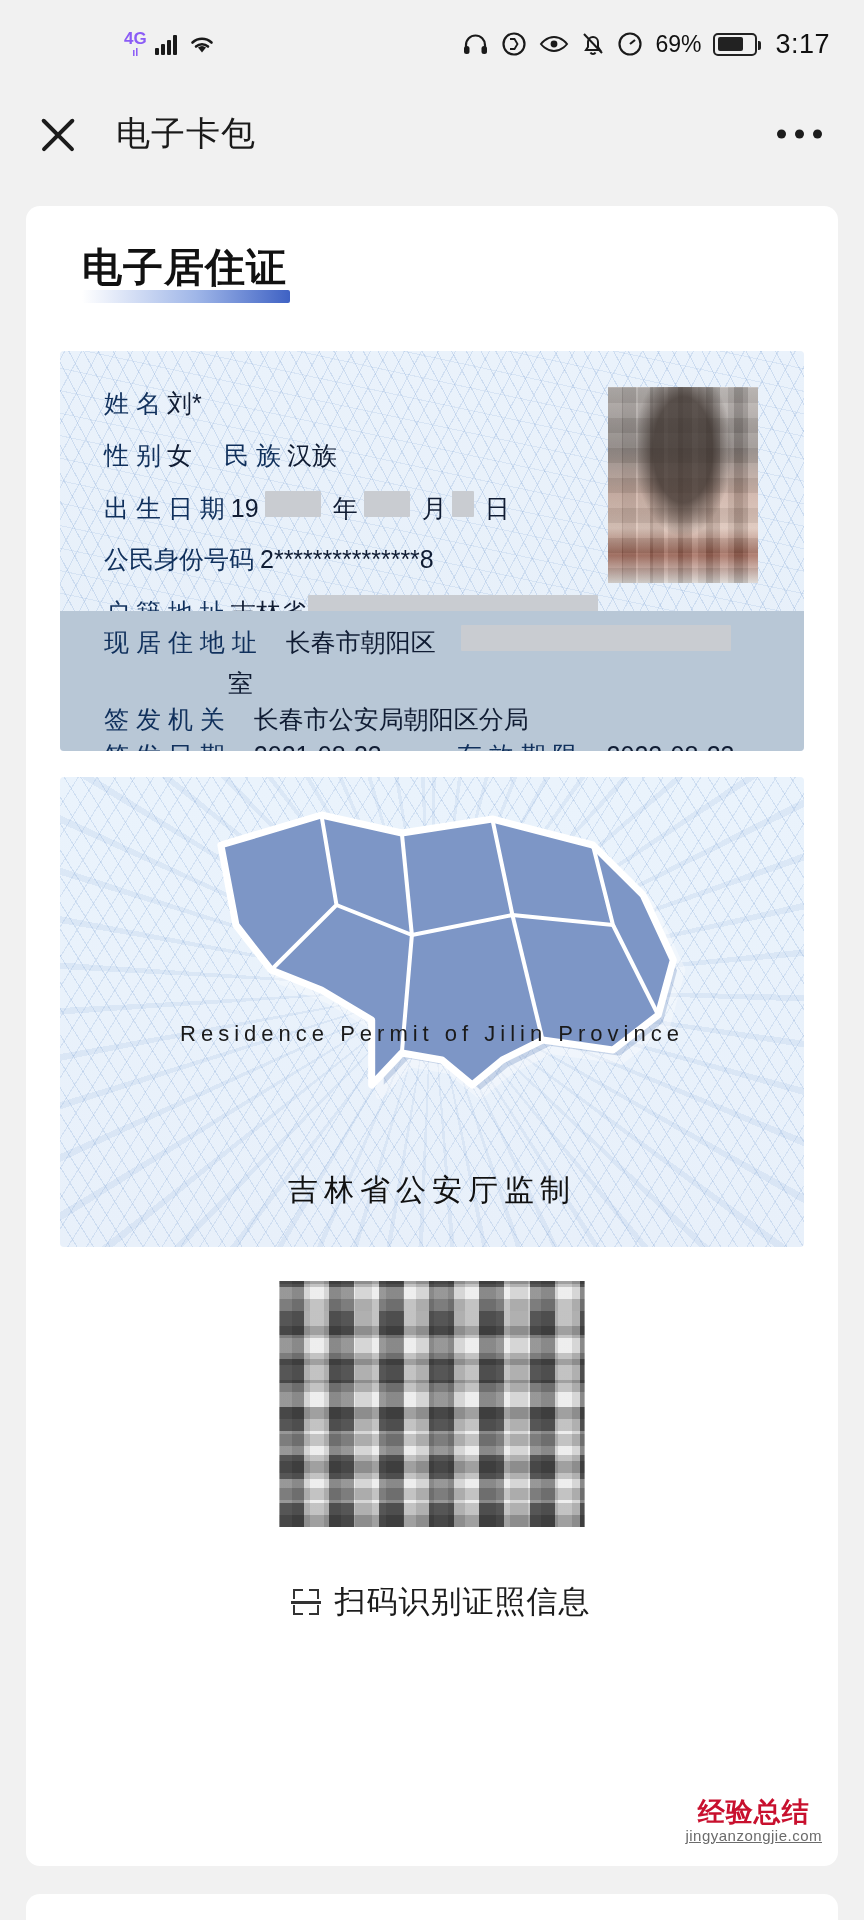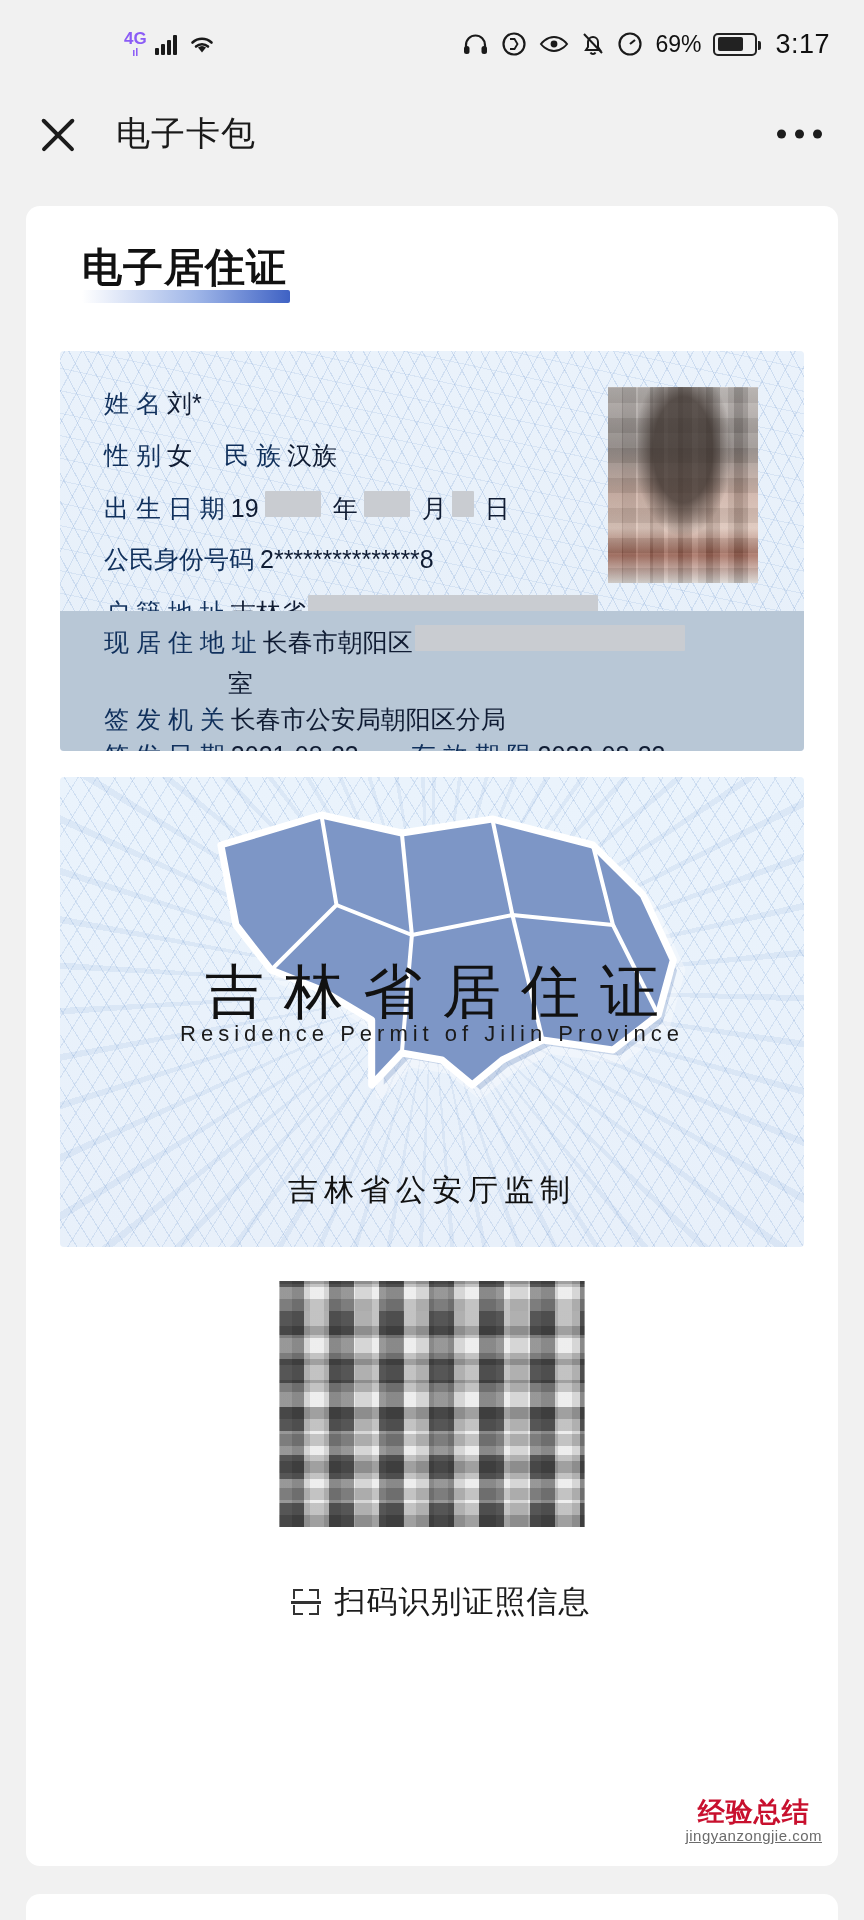--- a/index.html
+++ b/index.html
@@ -219,21 +219,21 @@
       radial-gradient(ellipse at 50% 32%, rgba(60,50,45,.75) 0 28%, rgba(0,0,0,0) 46%),
       repeating-linear-gradient(90deg, rgba(255,255,255,.10) 0 14px, rgba(0,0,0,.10) 14px 28px);
   }
   .idbottom {
     position: absolute;
     left: 0; right: 0; bottom: 0;
     height: 140px;
     background: #b8c7d6;
     padding: 14px 44px 0 44px;
   }
-  .idbottom .frow { margin-bottom: 6px; height: 36px; }
+  .idbottom .frow { margin-bottom: 6px; height: 36px; gap: 23px; }
   .idbottom .frow.tight { height: 30px; }
   .fval-right { margin-left: 52px; }
 
   
   .mapcard {
     margin: 26px 34px 0 34px;
     height: 470px;
     border-radius: 4px;
     position: relative;
     overflow: hidden;
@@ -497,21 +497,20 @@
           <path d="M150 60 L250 30 L330 48 L420 34 L520 60 L570 110 L600 175 L585 230 L540 265 L470 255 L430 275 L400 300 L370 275 L330 268 L300 300 L300 235 L250 205 L200 185 L165 140 Z" fill="#7d96c6" stroke="#ffffff" stroke-width="7" stroke-linejoin="round"></path>
           <path d="M250 30 L265 120 L200 185" fill="none" stroke="#ffffff" stroke-width="4"></path>
           <path d="M265 120 L340 150 L330 268" fill="none" stroke="#ffffff" stroke-width="4"></path>
           <path d="M330 48 L340 150" fill="none" stroke="#ffffff" stroke-width="4"></path>
           <path d="M340 150 L440 130 L420 34" fill="none" stroke="#ffffff" stroke-width="4"></path>
           <path d="M440 130 L470 255" fill="none" stroke="#ffffff" stroke-width="4"></path>
           <path d="M440 130 L540 140 L520 60" fill="none" stroke="#ffffff" stroke-width="4"></path>
           <path d="M540 140 L585 230" fill="none" stroke="#ffffff" stroke-width="4"></path>
         </g>
       </svg>
-      <div class="map-title">吉林省居住证</div>
       <div class="map-subtitle">Residence  Permit  of  Jilin  Province</div>
       <div class="map-footer">吉林省公安厅监制</div>
     </div>
 
     
     <div class="qr"></div>
     <div class="scan-row">
       <span class="scan-icon">
           <i></i>
           <i></i>

